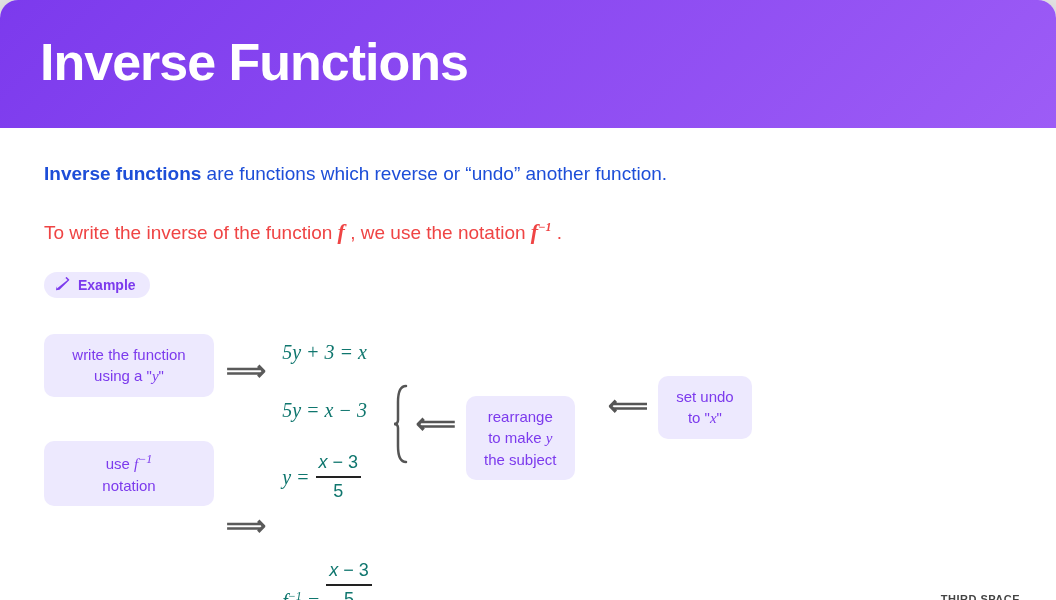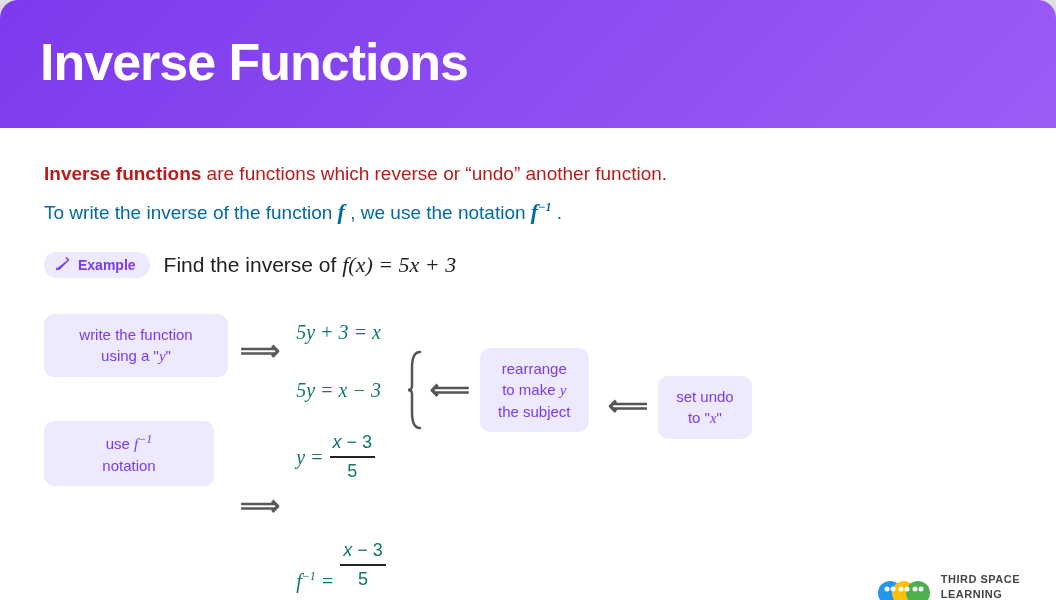--- a/index.html
+++ b/index.html
@@ -32,30 +32,30 @@
       font-weight: 800;
       letter-spacing: -1px;
     }
     .content {
       padding: 32px 44px 28px 44px;
       flex: 1;
       position: relative;
     }
     .definition {
       font-size: 19px;
-      color: #b91c1c;
-      margin-bottom: 4px;
+      color: #1d4ed8;
+      margin-bottom: 24px;
       line-height: 1.5;
     }
     .definition b {
       font-weight: 800;
     }
     .notation-line {
       font-size: 19px;
-      color: #0369a1;
+      color: #ef4444;
       margin-bottom: 22px;
       line-height: 1.7;
     }
     .example-row {
       display: flex;
       align-items: center;
       gap: 14px;
       margin-bottom: 24px;
     }
     .example-badge {
@@ -79,21 +79,21 @@
     .label-box {
       background: #ede9fe;
       border-radius: 10px;
       color: #7c3aed;
       font-size: 15px;
       text-align: center;
       padding: 10px 14px;
       line-height: 1.4;
     }
     .label-box-1 {
-      width: 184px;
+      width: 170px;
       margin-bottom: 0;
       margin-top: 12px;
     }
     .label-box-2 {
       width: 170px;
       margin-top: 44px;
     }
     .arrow-right {
       font-size: 28px;
       color: #5a5a5a;
@@ -115,20 +115,21 @@
       color: #7c3aed;
       font-size: 15px;
       text-align: center;
       padding: 10px 18px;
       line-height: 1.4;
     }
     .right-box-1 {
       margin-top: 4px;
     }
     .right-box-2 {
+      margin-top: 28px;
     }
     
     .tsl-logo {
       position: absolute;
       bottom: 22px;
       right: 36px;
       display: flex;
       align-items: center;
       gap: 10px;
     }
@@ -210,24 +211,20 @@
       <span> .</span>
     </div>
 
     <div class="example-row">
       <div class="example-badge">
         <svg viewBox="0 0 16 16" fill="#7c3aed">
           <path d="M12.854.146a.5.5 0 00-.707 0L2.5 9.793l-.5 3.5 3.5-.5 9.647-9.646a.5.5 0 000-.707l-2-2zM3.5 11l-.5.5-.3-2.1L11.5 1l2 2L3.5 11z"></path>
         </svg>
         <span>Example</span>
       </div>
-      <div class="example-text">
-        <span>Find the inverse of </span>
-        <span class="math" style="font-size:22px;"> <i>f</i>(<i>x</i>) = 5<i>x</i> + 3</span>
-      </div>
     </div>
 
     <div class="full-steps-row">
 
       <div class="step-col">
 
         <div class="label-box label-box-1">
           <span>write the function<br>using a "<span class="math">y</span>"</span>
         </div>
 

